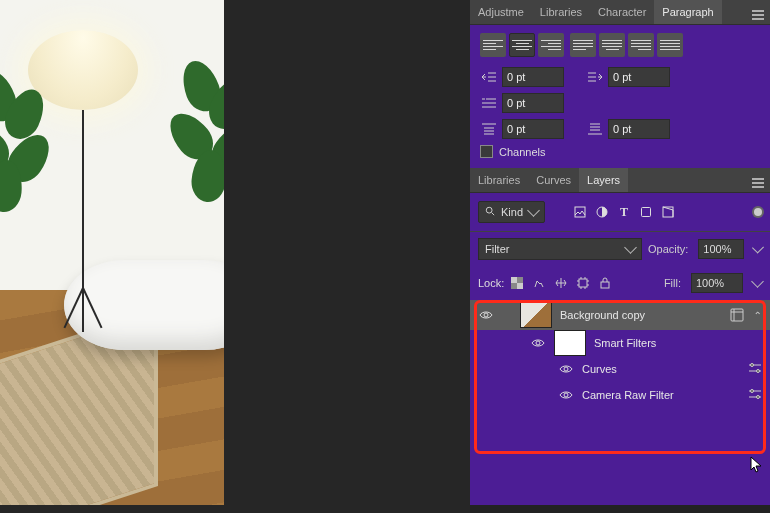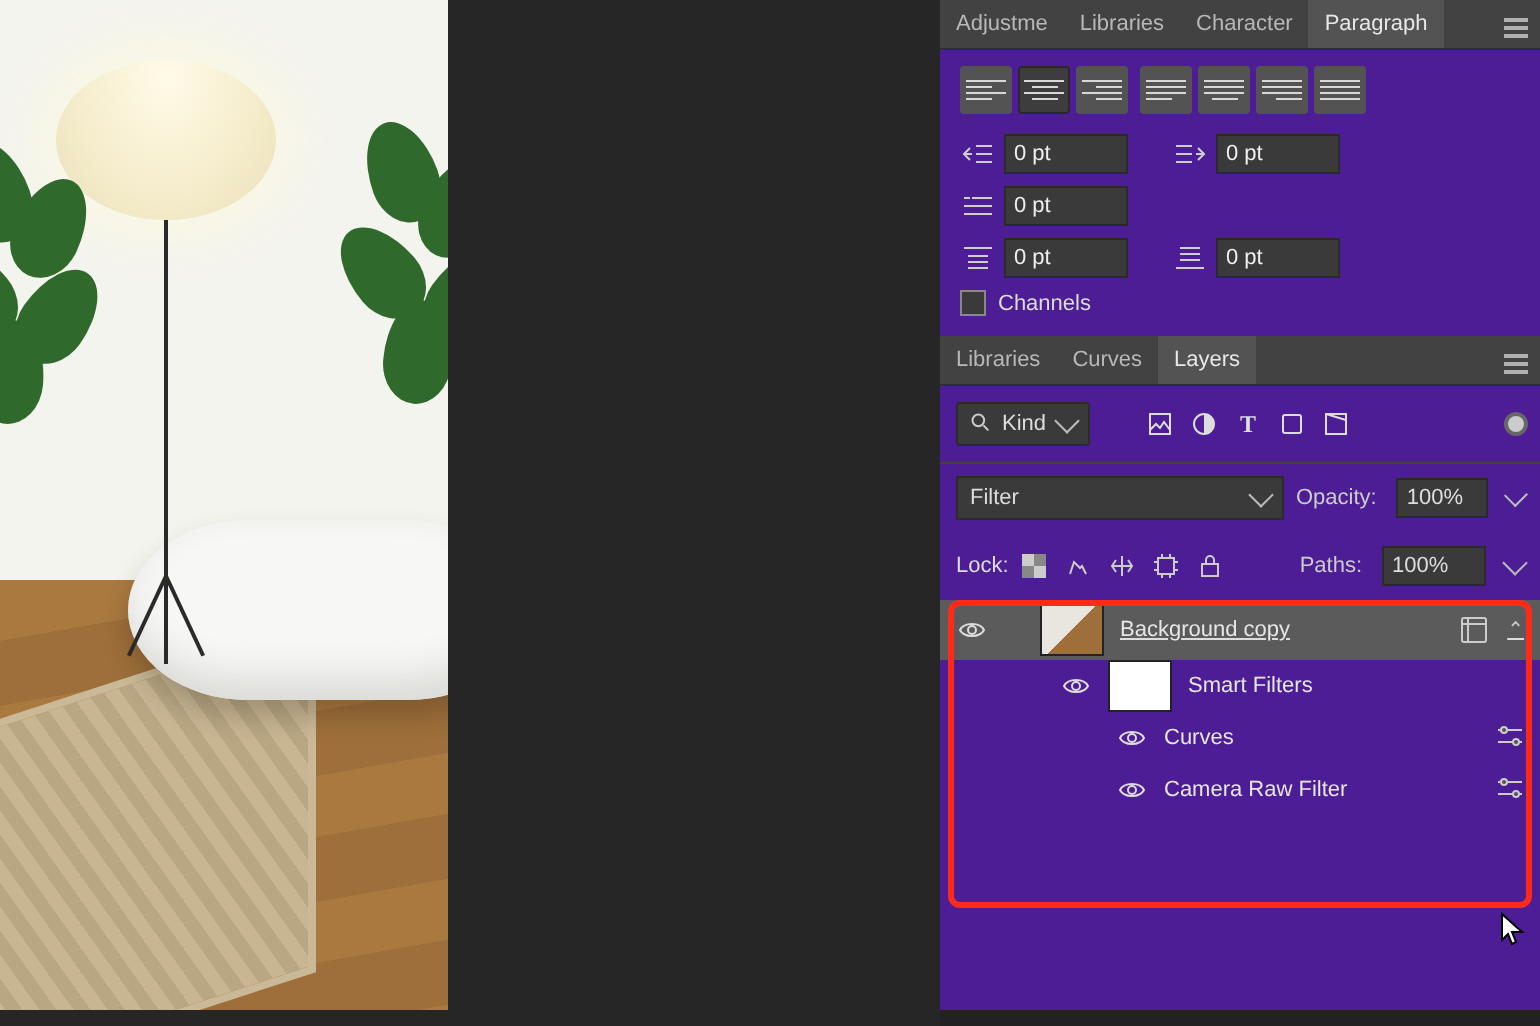--- a/index.html
+++ b/index.html
@@ -95,21 +95,21 @@
   .blend-select{flex:0 0 auto;width:150px;height:20px;background:#3a3a3a;border:1px solid #2b2b2b;display:flex;align-items:center;padding:0 6px;justify-content:space-between;}
   .opacity-label{margin-left:auto;margin-right:4px;color:#ccc;}
   .small-input{width:42px;height:18px;background:#3a3a3a;border:1px solid #2b2b2b;display:inline-flex;align-items:center;padding:0 4px;}
   .lock-icons{display:flex;gap:8px;align-items:center;}
   .lock-icons .li{width:14px;height:14px;display:flex;align-items:center;justify-content:center;color:#ccc;}
 
   .layers-list{position:relative;}
   .highlight-box{position:absolute;left:4px;top:0px;right:4px;height:148px;border:3px solid #ff2a1a;border-radius:6px;pointer-events:none;}
 
   .layer-row{display:flex;align-items:center;height:30px;padding:0 8px;gap:8px;}
-  .layer-row.sel{background:#5b5b5b;text-decoration:underline;}
+  .layer-row.sel{background:#5b5b5b;}
   .eye{width:16px;height:16px;display:flex;align-items:center;justify-content:center;color:#ddd;}
   .eye svg{width:14px;height:10px;stroke:#ddd;fill:none;}
   .expand-arrow{width:10px;text-align:center;color:#ccc;font-size:10px;}
   .thumb{width:30px;height:24px;background:#dfdfdf;border:1px solid #222;box-shadow:0 0 0 1px #888 inset;display:flex;align-items:center;justify-content:center;overflow:hidden;}
   .thumb .mini{width:100%;height:100%;background:linear-gradient(135deg,#e8e6df 50%,#9e6f3a 50%);}
   .thumb.white .mini{background:#fff;}
   .layer-name{color:#e6e6e6;}
   .row-end{margin-left:auto;display:flex;align-items:center;gap:10px;}
   .so-badge{width:14px;height:14px;}
   .so-badge svg{width:14px;height:14px;stroke:#ccc;fill:none;}
@@ -350,21 +350,21 @@
             <path d="M4 0v2M8 0v2M4 10v2M8 10v2M0 4h2M0 8h2M10 4h2M10 8h2" stroke="#ccc"></path>
           </svg>
         </span>
       <span class="li">
           <svg viewBox="0 0 12 12" width="12" height="12">
             <rect x="2" y="5" width="8" height="6" fill="none" stroke="#ccc"></rect>
             <path d="M4 5V3a2 2 0 014 0v2" fill="none" stroke="#ccc"></path>
           </svg>
         </span>
     </div>
-    <span class="opacity-label" style="margin-left:auto">Paths:</span>
+    <span class="opacity-label" style="margin-left:auto">Fill:</span>
     <span class="small-input">100%</span>
     <span class="chev" style="margin-left:4px"></span>
   </div>
 
   <div class="layers-list">
     <div class="highlight-box"></div>
 
     <div class="layer-row sel">
       <span class="eye">
           <svg viewBox="0 0 14 10">

